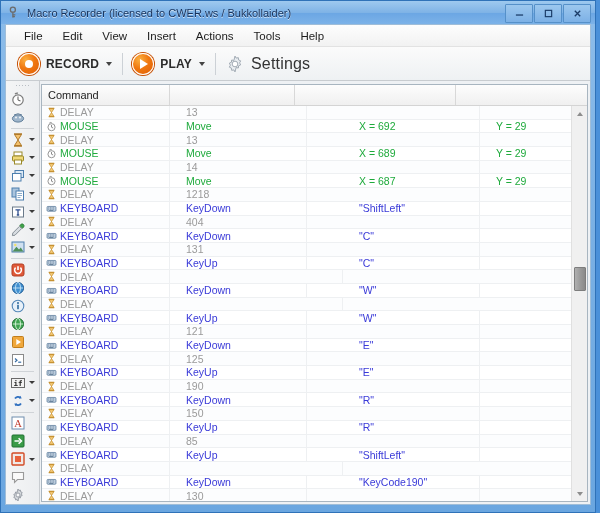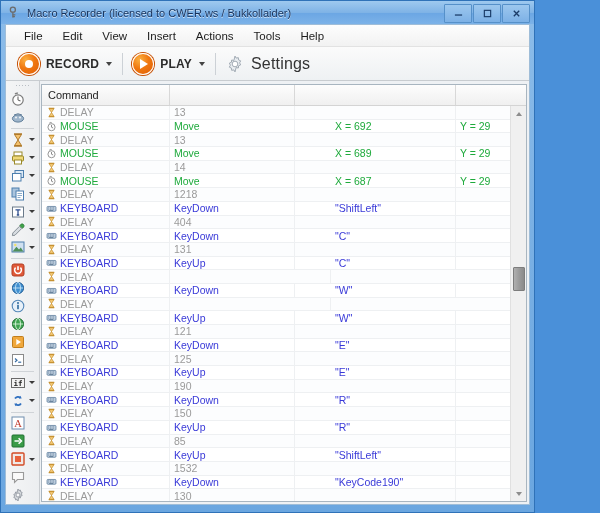--- a/index.html
+++ b/index.html
@@ -3,21 +3,21 @@
 <meta charset="utf-8">
 <style>
   html,body{margin:0;padding:0;}
   body{
     width:600px;height:513px;overflow:hidden;
     font-family:"Liberation Sans",sans-serif;
     font-size:11px;
     background:#4a90d9;
   }
   #app{
-    position:relative;width:535px;height:513px;box-sizing:border-box;
+    position:relative;width:596px;height:513px;box-sizing:border-box;
     background:linear-gradient(180deg,#8dbdea 0%,#7ab0e4 45%,#6aa6e0 100%);
     border:1px solid #2f72b8;
     padding:0;
   }
 
   
   .titlebar{
     height:23px;display:flex;align-items:center;
     padding-left:7px;
     background:linear-gradient(180deg,#9ec9ef 0%,#7fb3e6 50%,#6ba6e4 51%,#7cb2e8 100%);
@@ -134,21 +134,21 @@
     font-size:11px;color:#1f1f1f;overflow:hidden;white-space:nowrap;
   }
   .c0{width:128px;flex:none;}
   .c1{width:125px;flex:none;}
   .c2{width:125px;flex:none;margin-left:36px;}
   .c3{flex:1;border-right:none;}
 
   .rows{flex:1;min-height:0;overflow:hidden;}
   .row{
     height:13.7px;display:flex;align-items:center;
-    border-bottom:1px solid #eef0f2;box-sizing:border-box;
+    border-bottom:1px solid #eef0f2;box-sizing:border-box;gap:12px;
   }
   .cell{
     box-sizing:border-box;border-right:1px solid #eef0f2;height:100%;
     display:flex;align-items:center;padding-left:4px;
     font-size:10.5px;white-space:nowrap;overflow:hidden;
   }
   .cell.c3{border-right:none;}
   .rico{width:11px;height:11px;flex:none;margin-right:3px;}
   .t-delay{color:#9a9a9a;}
   .t-mouse{color:#1faa3c;}
@@ -807,21 +807,20 @@
                   <div class="cell c3 t-keyboard"></div>
                 </div>
                 <div class="row" style="background: rgb(252, 253, 254);">
                   <div class="cell c0 t-delay">
                     <span class="rico"><svg width="11" height="11" viewBox="0 0 16 16">
                         <path d="M4 2h8M4 14h8" stroke="#c08a2a" stroke-width="1.6"></path>
                         <path d="M4.5 2.5 L11.5 2.5 L8 8 L11.5 13.5 L4.5 13.5 L8 8 Z" fill="#f7cd7a" stroke="#c08a2a" stroke-width="1"></path>
                       </svg></span>
                     <span>DELAY</span>
                   </div>
-                  <div class="cell c1 t-delay">1532</div>
                   <div class="cell c2 t-delay"></div>
                   <div class="cell c3 t-delay"></div>
                 </div>
                 <div class="row" style="background: rgb(255, 255, 255);">
                   <div class="cell c0 t-keyboard">
                     <span class="rico"><svg width="11" height="11" viewBox="0 0 16 16">
                         <rect x="1.5" y="5" width="13" height="7" rx="1.3" fill="#c3d3e3" stroke="#4a6d8f" stroke-width="1"></rect>
                         <path d="M3.4 7h1.2M5.8 7H7M8.2 7h1.2M10.6 7h1.2M3.4 9h1.2M5.8 9H7M8.2 9h1.2M10.6 9h1.2M4.6 10.8h6" stroke="#44617f" stroke-width="1"></path>
                       </svg></span>
                     <span>KEYBOARD</span>

